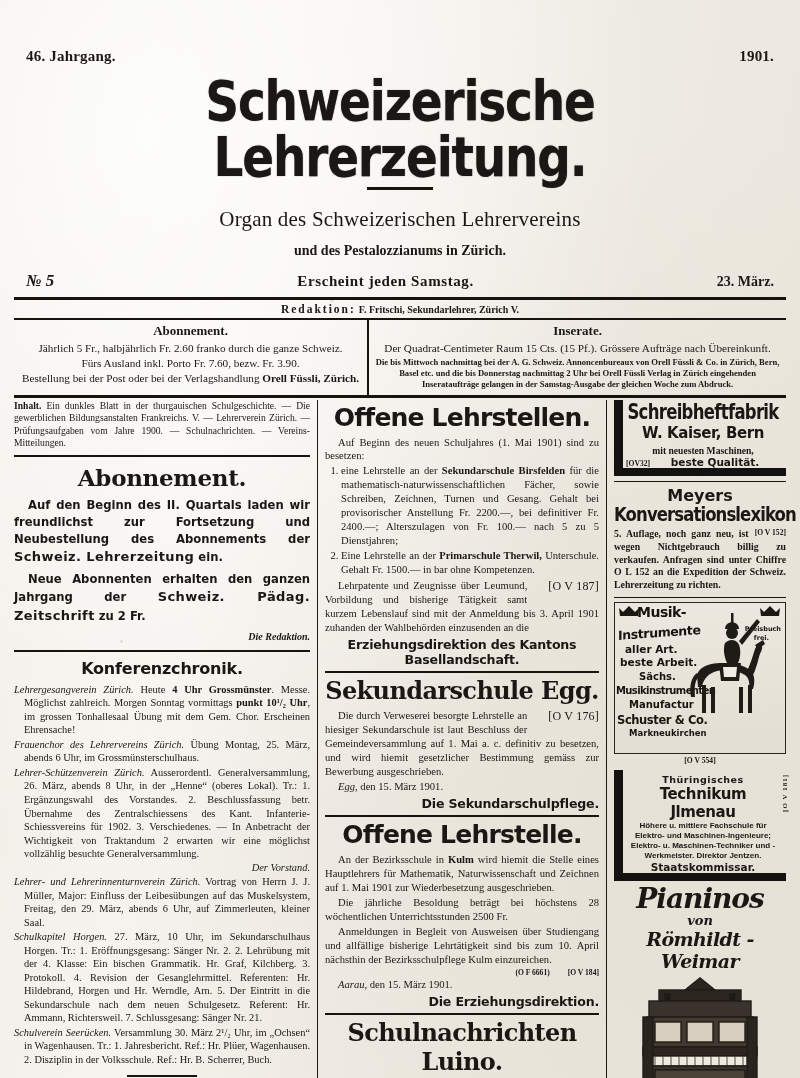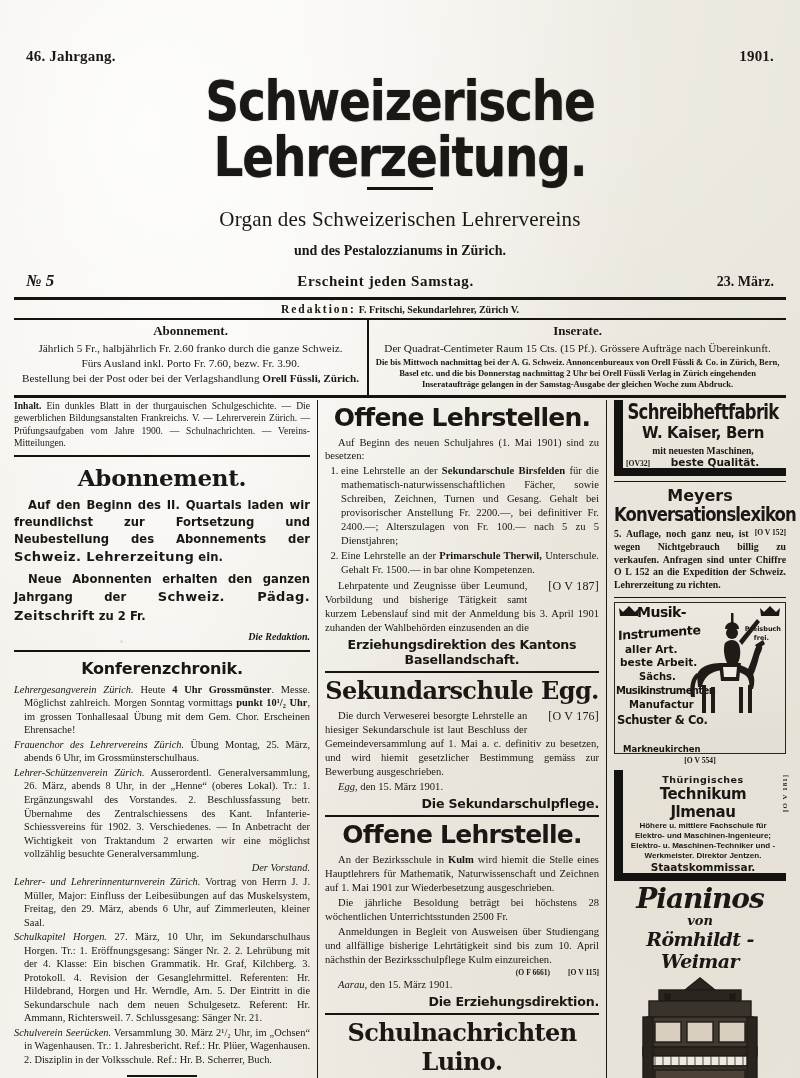--- a/index.html
+++ b/index.html
@@ -247,21 +247,21 @@
       <div class="hr-mid"></div>
 
       <div class="notice">
         <h2>Offene Lehrstelle.</h2>
         <div class="ntext">
           <p>An der Bezirksschule in <b>Kulm</b> wird hiemit die Stelle eines Hauptlehrers für Mathematik, Naturwissenschaft und Zeichnen auf 1. Mai 1901 zur Wiederbesetzung ausgeschrieben.</p>
           <p>Die jährliche Besoldung beträgt bei höchstens 28 wöchentlichen Unterrichtsstunden 2500 Fr.</p>
           <p>Anmeldungen in Begleit von Ausweisen über Studiengang und allfällige bisherige Lehrtätigkeit sind bis zum 10. April nächsthin der Bezirksschulpflege Kulm einzureichen.</p>
           <div class="refrow">
             <span>(O F 6661)</span>
-            <span>[O V 115]</span>
+            <span>[O V 184]</span>
           </div>
           <p class="noind" style="text-indent:13px"><span class="place">Aarau,</span><span> den 15. März 1901.</span></p>
         </div>
         <div class="auth right">Die Erziehungsdirektion.</div>
       </div>
 
       <div class="hr-mid"></div>
 
       <div class="notice">
         <h2 class="serifhead">Schulnachrichten Luino.</h2>
@@ -306,21 +306,21 @@
           </svg>
 
           <div class="lbl" style="left:22px;top:1px;font-size:14px;letter-spacing:-.5px;">Musik-</div>
           <div class="lbl" style="left:3px;top:22px;font-size:12.5px;letter-spacing:-.4px;transform:skewY(-4deg);">Instrumente</div>
           <div class="lbl" style="left:10px;top:40px;font-size:10.5px;">aller Art.</div>
           <div class="lbl" style="left:5px;top:53px;font-size:10.5px;">beste Arbeit.</div>
           <div class="lbl" style="left:24px;top:68px;font-size:10px;">Sächs.</div>
           <div class="lbl" style="left:1px;top:82px;font-size:10px;letter-spacing:-.6px;">Musikinstrumenten</div>
           <div class="lbl" style="left:14px;top:96px;font-size:10px;">Manufactur</div>
           <div class="lbl" style="left:2px;top:110px;font-size:11.5px;letter-spacing:-.4px;">Schuster &amp; Co.</div>
-          <div class="lbl" style="left:8px;top:125px;font-size:8.5px;margin-top:16px;">Markneukirchen</div>
+          <div class="lbl" style="left:14px;top:125px;font-size:8.5px;">Markneukirchen</div>
           <div class="lbl" style="right:4px;top:22px;font-size:6.5px;">Preisbuch</div>
           <div class="lbl" style="right:16px;top:31px;font-size:6.5px;">frei.</div>
 
           <svg class="horse" viewBox="0 0 86 110">
             <g fill="#1f1b17">
 
               <path d="M14 62 C16 54 26 50 38 50 C50 50 62 52 68 58 C72 62 72 70 70 76 L66 76 C67 70 66 65 62 62 C54 57 42 56 34 58 C26 60 20 66 19 74 L15 74 Z"></path>
 
               <path d="M64 58 C68 50 70 42 72 36 C74 31 78 30 79 33 C80 36 77 40 76 44 C74 52 72 58 70 62 Z"></path>
               <path d="M72 32 L80 27 L82 31 L75 36 Z"></path>

